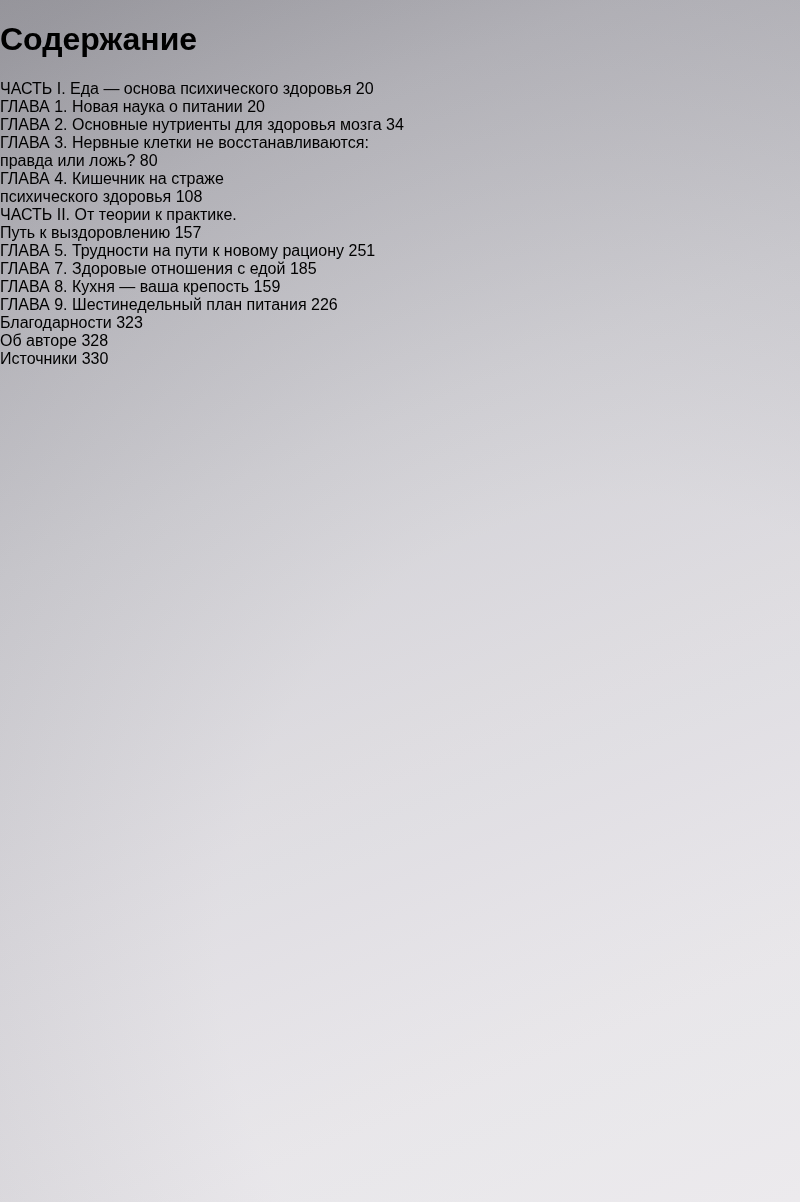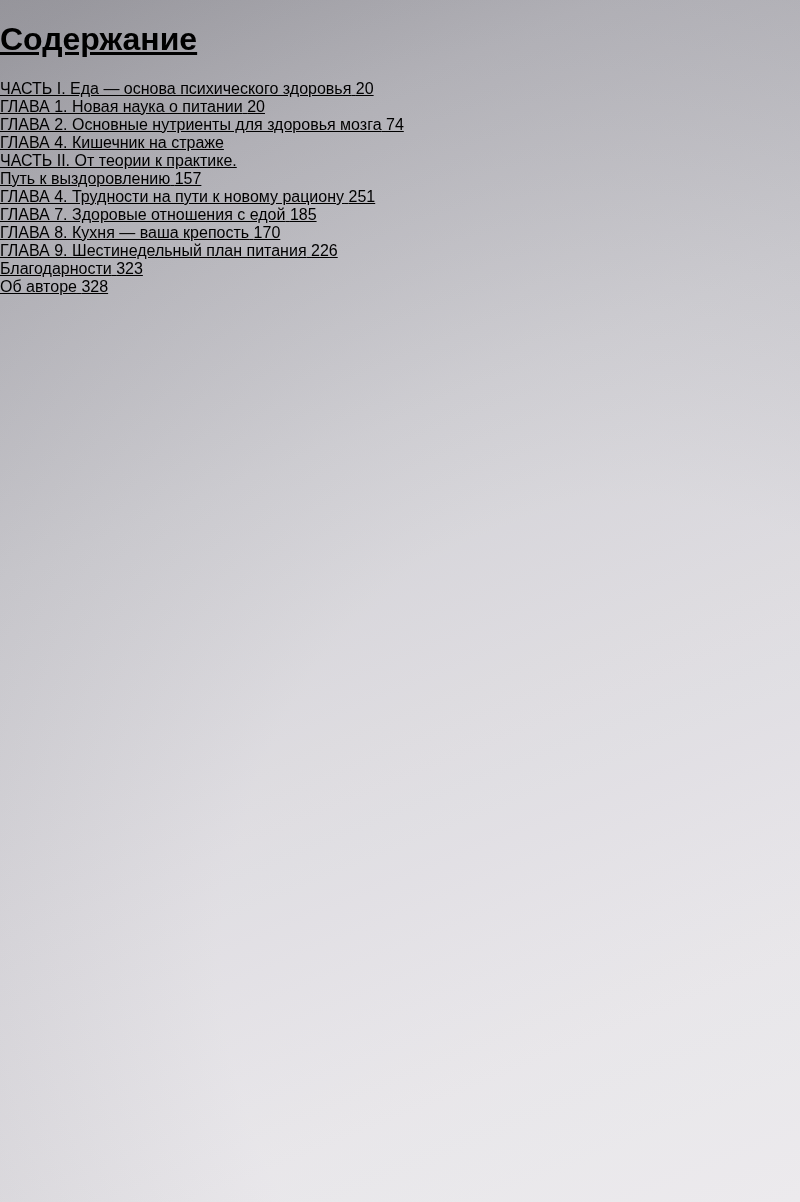--- a/index.html
+++ b/index.html
@@ -11,21 +11,20 @@
   }
 
   
   .photo {
     position: relative;
     width: 800px; height: 1202px;
     overflow: hidden;
     background:
       radial-gradient(130% 95% at 80% 80%, rgba(255,255,255,0.10) 40%, rgba(60,60,68,0.16) 100%),
       linear-gradient(158deg, #a7a6ac 0%, #bdbcc2 16%, #cfced3 38%, #dcdadf 62%, #e6e4e8 84%, #eae8eb 100%);
-    text-decoration: underline;
   }
 
   
   .page-edge {
     position: absolute; top: -14px; right: -22px;
     width: 52px; height: 1240px;
     transform: rotate(1.05deg); transform-origin: top right;
     background: linear-gradient(to right,
       rgba(45,45,52,0.65) 0 3px,
       #88878d 3px 10px,
@@ -139,68 +138,79 @@
       <span class="leader"></span>
       <span class="pagenum">20</span>
     </div>
   </div>
 
   <div class="entry indent">
 
     <div class="row">
       <span class="t2">ГЛАВА 2. Основные нутриенты для здоровья мозга</span>
       <span class="leader"></span>
-      <span class="pagenum">74</span>
-    </div>
-  </div>
-
-  <div class="entry indent">
-
+      <span class="pagenum">34</span>
+    </div>
+  </div>
+
+  <div class="entry indent">
+
+    <div class="line1">ГЛАВА 3. Нервные клетки не восстанавливаются:</div>
+    <div class="row">
+      <span class="t2">правда или ложь?</span>
+      <span class="leader"></span>
+      <span class="pagenum">80</span>
+    </div>
   </div>
 
   <div class="entry indent">
 
     <div class="line1">ГЛАВА 4. Кишечник на страже</div>
+    <div class="row">
+      <span class="t2">психического здоровья</span>
+      <span class="leader"></span>
+      <span class="pagenum">108</span>
+    </div>
   </div>
 
 
   <div class="entry">
     <span class="bullet-dot"></span>
     <div class="line1">ЧАСТЬ II. От теории к практике.</div>
     <div class="row">
       <span class="t2">Путь к выздоровлению</span>
       <span class="leader"></span>
       <span class="pagenum">157</span>
     </div>
   </div>
 
   <div class="entry indent">
 
     <div class="row">
-      <span class="t2">ГЛАВА 4. Трудности на пути к новому рациону</span>
+      <span class="t2">ГЛАВА 5. Трудности на пути к новому рациону</span>
       <span class="leader"></span>
       <span class="pagenum">251</span>
     </div>
   </div>
 
   <div class="entry indent">
 
     <div class="row">
       <span class="t2">ГЛАВА 7. Здоровые отношения с едой</span>
       <span class="leader"></span>
       <span class="pagenum">185</span>
     </div>
   </div>
 
   <div class="entry indent">
 
     <div class="row">
       <span class="t2">ГЛАВА 8. Кухня — ваша крепость</span>
       <span class="leader"></span>
-      <span class="pagenum">170</span>
+      <span class="pagenum">159</span>
     </div>
   </div>
 
   <div class="entry indent">
 
     <div class="row">
       <span class="t2">ГЛАВА 9. Шестинедельный план питания</span>
       <span class="leader"></span>
       <span class="pagenum">226</span>
     </div>
@@ -217,17 +227,25 @@
 
   <div class="entry">
 
     <div class="row">
       <span class="t2">Об авторе</span>
       <span class="leader"></span>
       <span class="pagenum">328</span>
     </div>
   </div>
 
+  <div class="entry">
+
+    <div class="row">
+      <span class="t2">Источники</span>
+      <span class="leader"></span>
+      <span class="pagenum">330</span>
+    </div>
+  </div>
 </div>
   </div>
 
   <div class="page-edge"></div>
 </div>
 
 </body></html>

